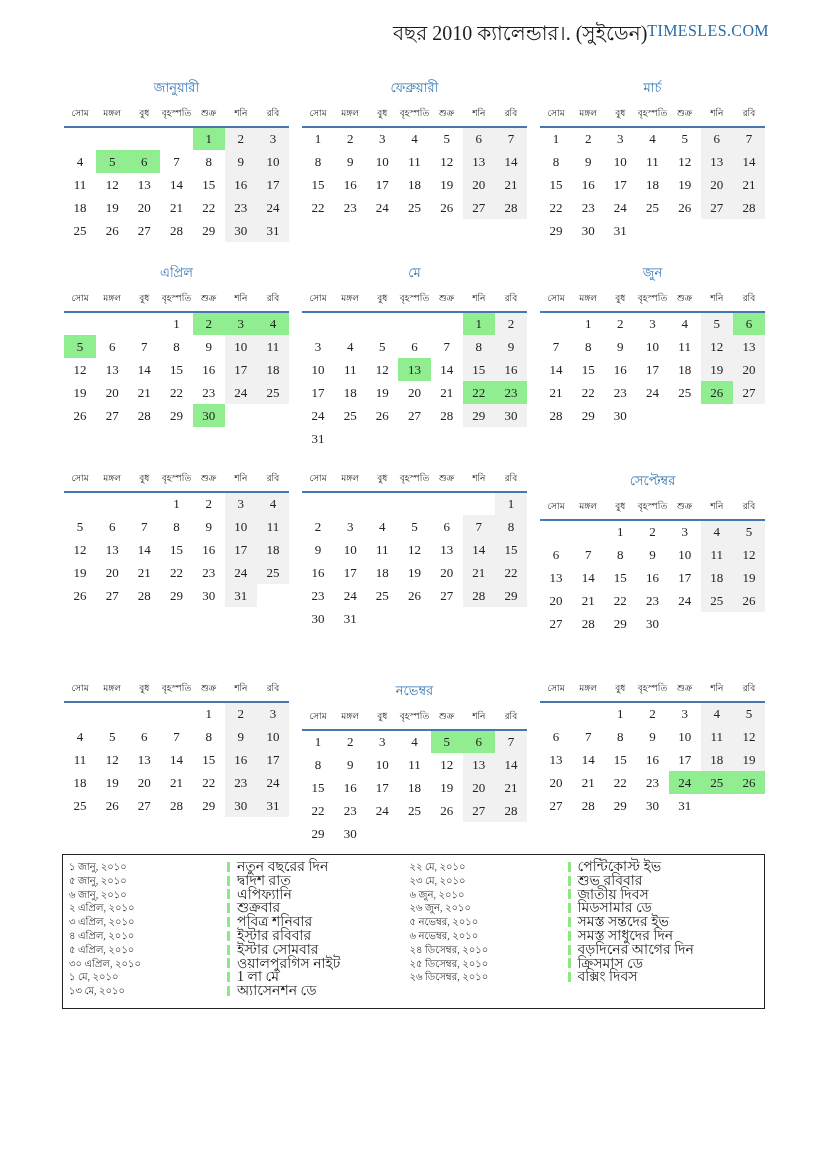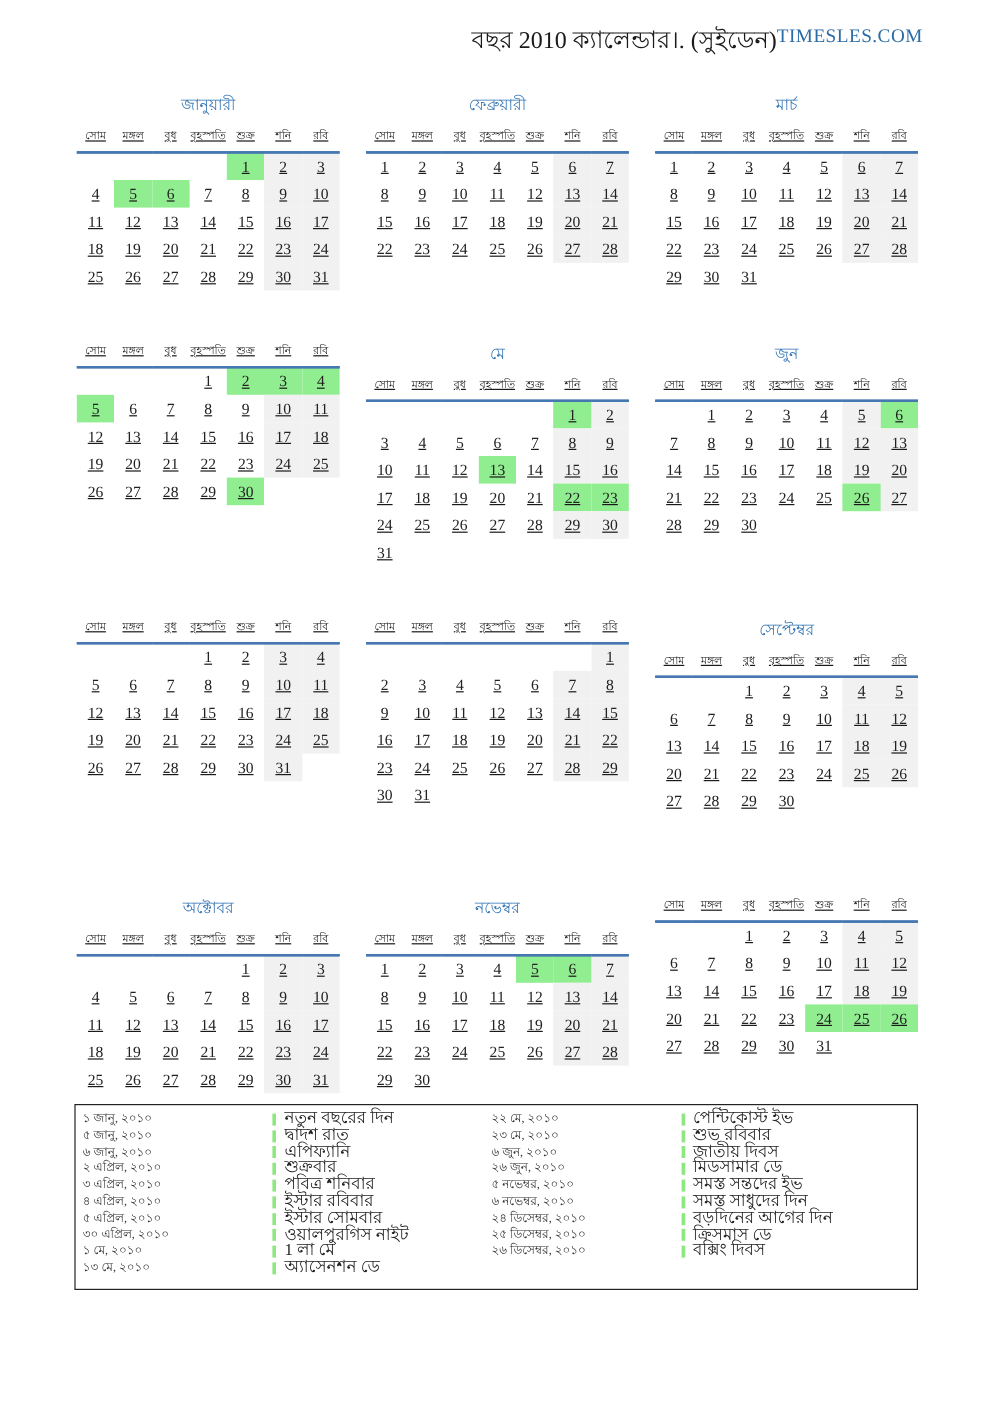--- a/index.html
+++ b/index.html
@@ -11,25 +11,25 @@
   .page-header {
     display:flex; justify-content:flex-end; align-items:flex-start;
     padding:18px 58px 0 57px;
   }
   .page-title { font-size:20px; color:#1a1a1a; }
   .site-link { font-size:16px; color:#2a6ca5; text-decoration:none; letter-spacing:.4px; margin-top:4px; }
 
   .months-grid {
     margin:27px 0 0 64px; width:701px;
     display:grid; grid-template-columns:1fr 1fr 1fr; column-gap:13px;
-    grid-template-rows:185px 208px 210px auto; align-items:start;gap:22px;
+    grid-template-rows:185px 208px 210px auto; align-items:start;
   }
   .month-block { width:100%; }
   .month-title { text-align:center; color:#3677b5; font-size:13px; margin-bottom:7px; }
-  .month-table { width:100%; border-collapse:collapse; table-layout:fixed;text-decoration:underline; }
+  .month-table { width:100%; border-collapse:collapse; table-layout:fixed; }
   .month-table th {
     font-weight:normal; font-size:9px; color:#222; white-space:nowrap;
     padding:0 0 5px 0; border-bottom:2px solid #4577b1; text-align:center;
   }
   .month-table td {
     height:23px; text-align:center; font-size:13px; color:#222; padding:0;
   }
   .month-table td.we { background:#f1f1f1; }
   .month-table td.hl { background:#90ee90; }
 
@@ -226,20 +226,21 @@
             <td>31</td>
             <td></td>
             <td></td>
             <td></td>
             <td></td>
           </tr>
         </tbody>
       </table>
     </div>
     <div class="month-block">
+      <div class="month-title">এপ্রিল</div>
       <table class="month-table">
         <thead>
           <tr>
             <th>সোম</th>
             <th>মঙ্গল</th>
             <th>বুধ</th>
             <th>বৃহস্পতি</th>
             <th>শুক্র</th>
             <th>শনি</th>
             <th>রবি</th>
@@ -619,21 +620,20 @@
             <td>29</td>
             <td>30</td>
             <td></td>
             <td></td>
             <td></td>
           </tr>
         </tbody>
       </table>
     </div>
     <div class="month-block">
-      <div class="month-title">অক্টোবর</div>
       <table class="month-table">
         <thead>
           <tr>
             <th>সোম</th>
             <th>মঙ্গল</th>
             <th>বুধ</th>
             <th>বৃহস্পতি</th>
             <th>শুক্র</th>
             <th>শনি</th>
             <th>রবি</th>

